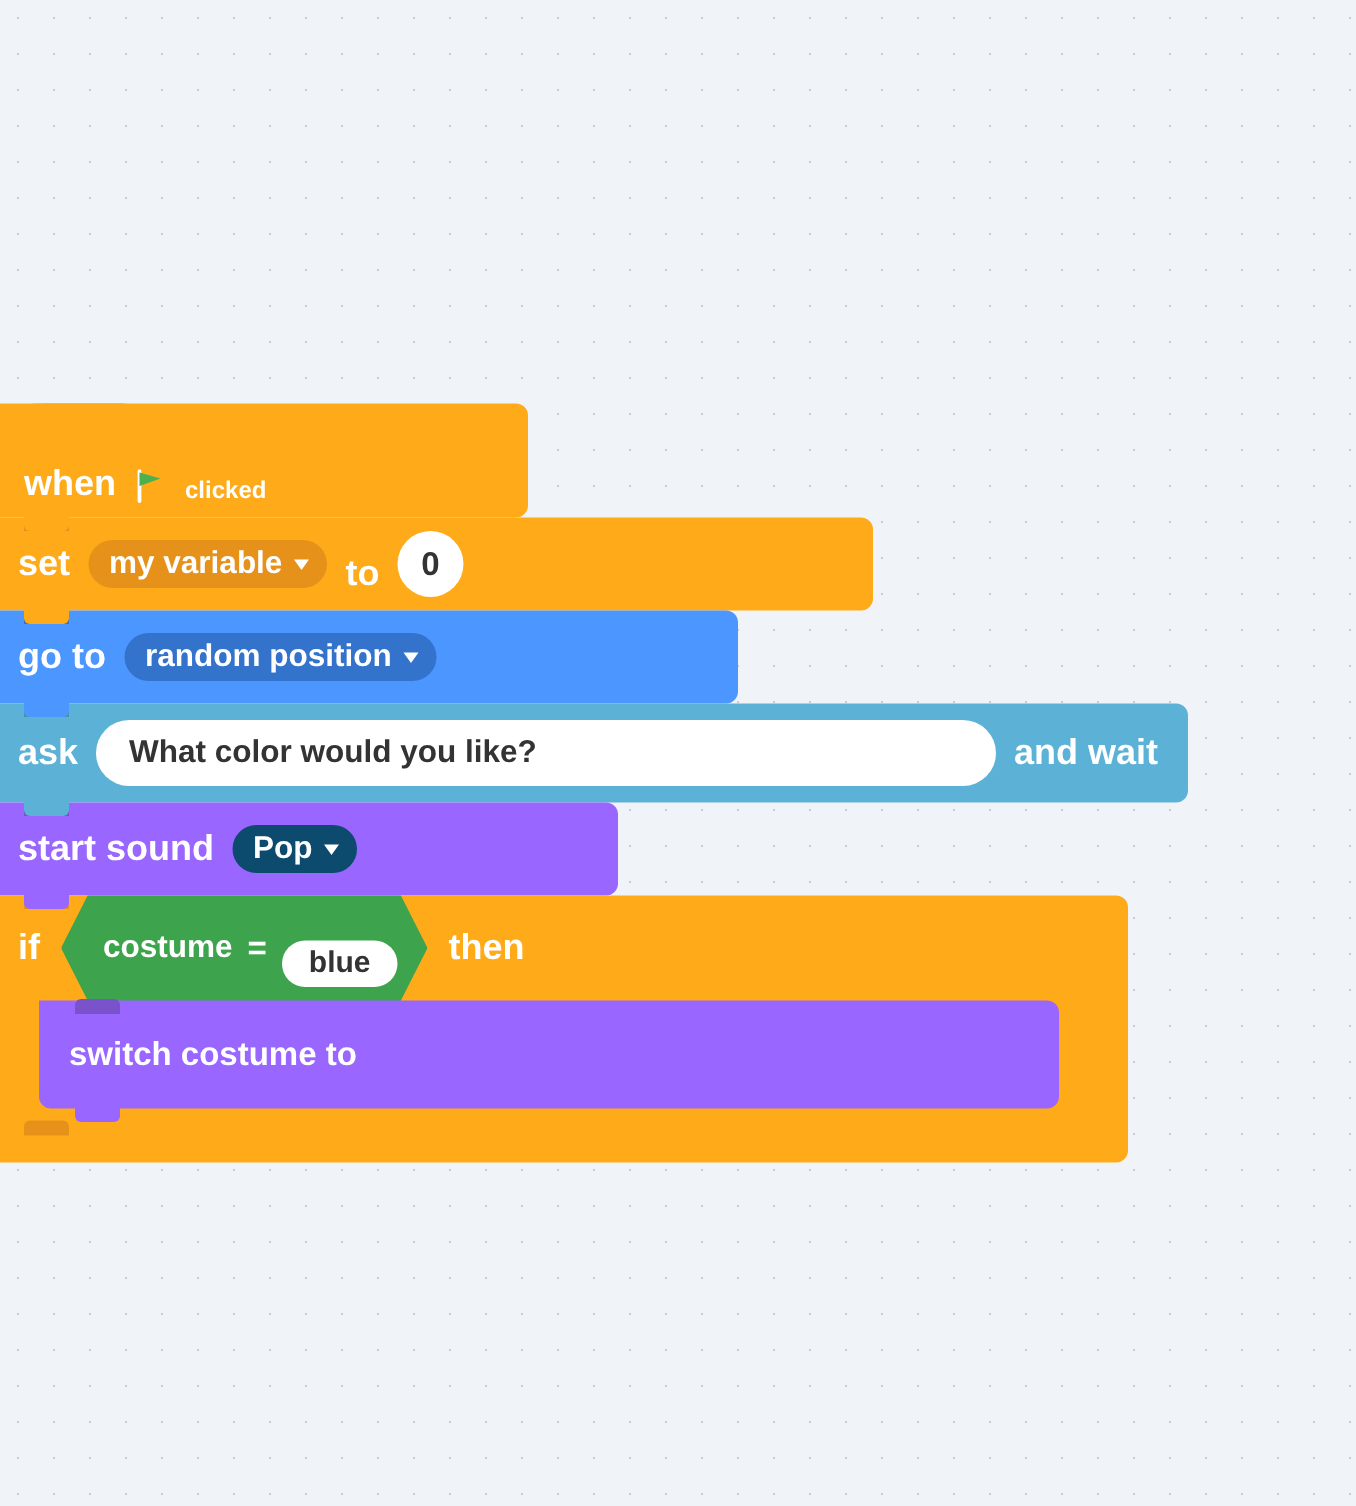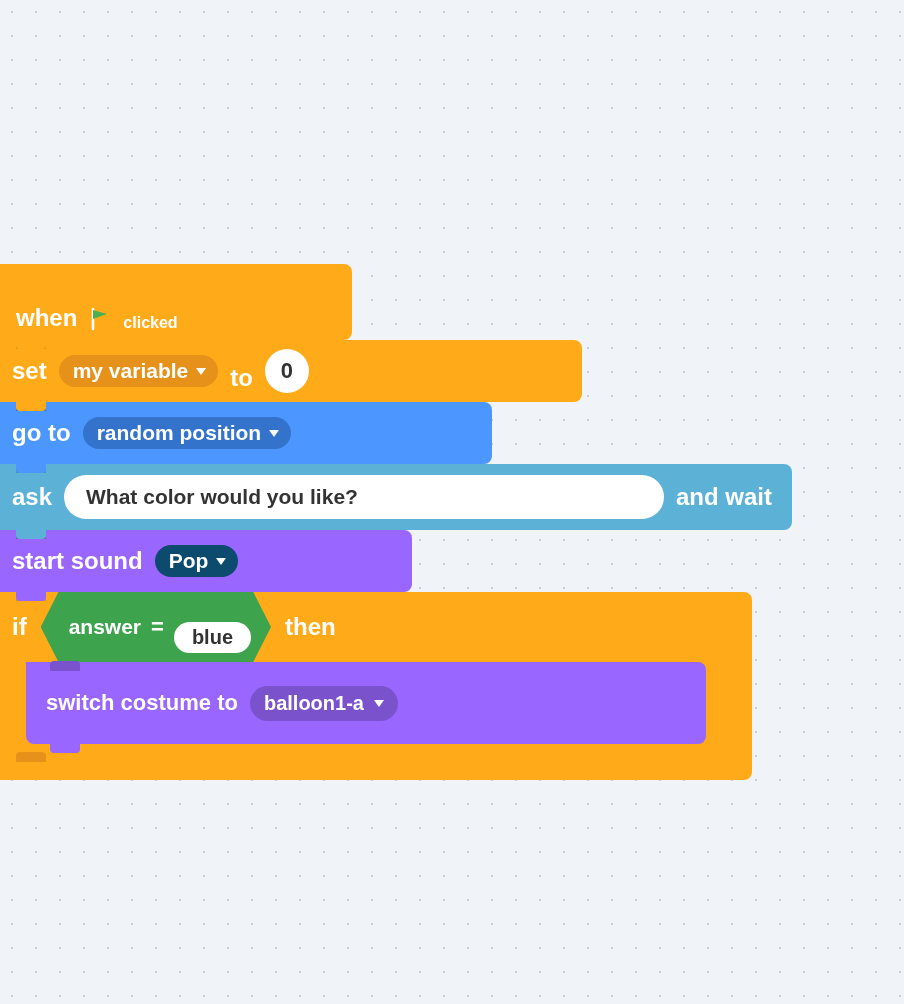--- a/index.html
+++ b/index.html
@@ -232,42 +232,38 @@
   </div>
 
   <div style="position:relative; margin-top:0px; width:760px; background:#ffab19; border-radius:0 8px 8px 8px; display:flex; flex-direction:column;">
 
     <div style="position:absolute; top:-1px; left:24px; width:30px; height:10px; background:#e6921a; border-radius:4px 4px 0 0; z-index:1;"></div>
 
     <div style="display:flex; align-items:center; gap:14px; padding:10px 20px; height:70px;">
       <span style="font-size:24px; font-weight:700; color:white;">if</span>
 
       <div style="display:flex; align-items:center; gap:10px; background:#3da44d; padding:10px 20px 10px 28px; clip-path:polygon(18px 0%, calc(100% - 18px) 0%, 100% 50%, calc(100% - 18px) 100%, 18px 100%, 0% 50%); color:white; font-size:21px; font-weight:700;">
-        <span>answer</span>
+        <span>costume</span>
         <span style="font-size:22px; font-weight:900;">=</span>
         <div style="background:white; border-radius:20px; padding:4px 18px; font-size:20px; font-weight:700; color:#333;margin-top:20px;">
           <span>blue</span>
         </div>
       </div>
       <span style="font-size:24px; font-weight:700; color:white;">then</span>
     </div>
 
     <div style="display:flex; flex-direction:column; padding-left:34px; padding-bottom:8px; padding-right:10px;">
 
       <div style="position:relative; width:680px;">
 
         <div style="position:absolute; top:-1px; left:24px; width:30px; height:10px; background:#7a52cc; border-radius:4px 4px 0 0; z-index:1;"></div>
 
-        <div style="background:#9966ff; border-radius:0 8px 8px 8px; height:82px; display:flex; align-items:center; gap:12px; padding:13px 20px; width:680px; position:relative; margin-top:0px;">
+        <div style="background:#9966ff; border-radius:0 8px 8px 8px; height:72px; display:flex; align-items:center; gap:12px; padding:13px 20px; width:680px; position:relative; margin-top:0px;">
           <div style="position:absolute; bottom:-9px; left:24px; width:30px; height:10px; background:#9966ff; border-radius:0 0 4px 4px; z-index:5;"></div>
           <span style="font-size:22px; font-weight:700; color:white;">switch costume to</span>
-          <div style="background:#7a52cc; border-radius:20px; padding:6px 14px; display:flex; align-items:center; gap:8px; font-size:20px; font-weight:700; color:white;">
-            <span>balloon1-a</span>
-            <span class="dropdown-arrow"></span>
-          </div>
         </div>
       </div>
     </div>
 
     <div style="height:28px; width:100%; position:relative;">
 
       <div style="position:absolute; top:0; left:24px; width:30px; height:10px; background:#e6921a; border-radius:4px 4px 0 0; z-index:1;"></div>
     </div>
   </div>
 

